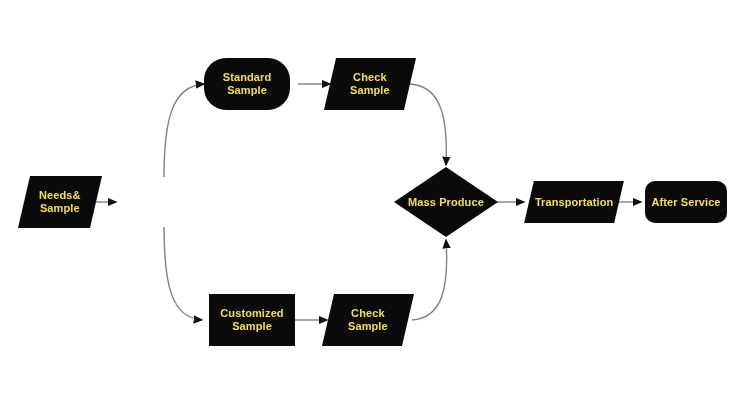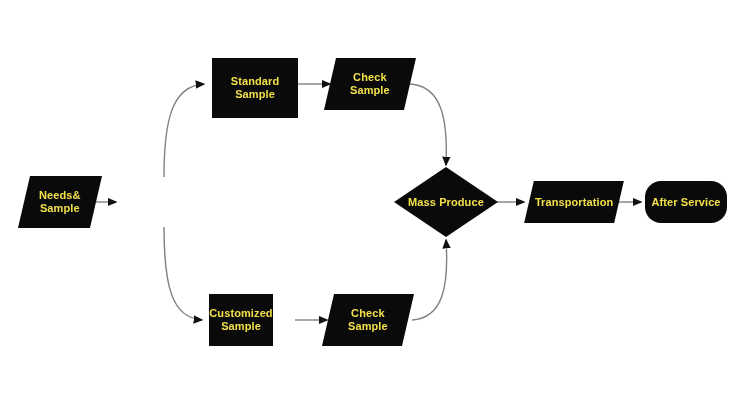--- a/index.html
+++ b/index.html
@@ -47,21 +47,21 @@
     padding: 0 4px;
   }
   .shape-rect { }
   .shape-parallelogram {
     transform: skewX(-13deg);
   }
   .shape-parallelogram .node-label {
     transform: skewX(13deg);
   }
   .shape-stadium {
-    border-radius: 16px;
+    border-radius: 10px;
     justify-content: center;
   }
   .shape-diamond {
     background: transparent;
   }
   .shape-diamond .diamond-body {
     position: absolute;
     left: 0; top: 0;
     width: 100%; height: 100%;
     background: #0a0a0a;
@@ -102,31 +102,31 @@
 
     <line x1="618" y1="202" x2="641" y2="202" stroke="#808080" stroke-width="1.4" marker-end="url(#arrowhead)"></line>
   </svg>
 
   <div class="node shape-parallelogram" style="left:24px; top:176px; width:72px; height:52px;">
     <span class="node-label">Needs&amp;
 Sample</span>
   </div>
 
 
-  <div class="node shape-rect" style="left:212px; top:58px; width:86px; height:60px;">
+  <div class="node shape-rect" style="left:204px; top:58px; width:86px; height:52px;border-radius:22px;">
     <span class="node-label">Standard
 Sample</span>
   </div>
 
   <div class="node shape-parallelogram" style="left:330px; top:58px; width:80px; height:52px;">
     <span class="node-label">Check
 Sample</span>
   </div>
 
-  <div class="node shape-rect" style="left:209px; top:294px; width:64px; height:52px;">
+  <div class="node shape-rect" style="left:209px; top:294px; width:86px; height:52px;">
     <span class="node-label">Customized
 Sample</span>
   </div>
 
   <div class="node shape-parallelogram" style="left:328px; top:294px; width:80px; height:52px;">
     <span class="node-label">Check
 Sample</span>
   </div>
 
   <div class="node shape-diamond" style="left:394px; top:167px; width:104px; height:70px;">

